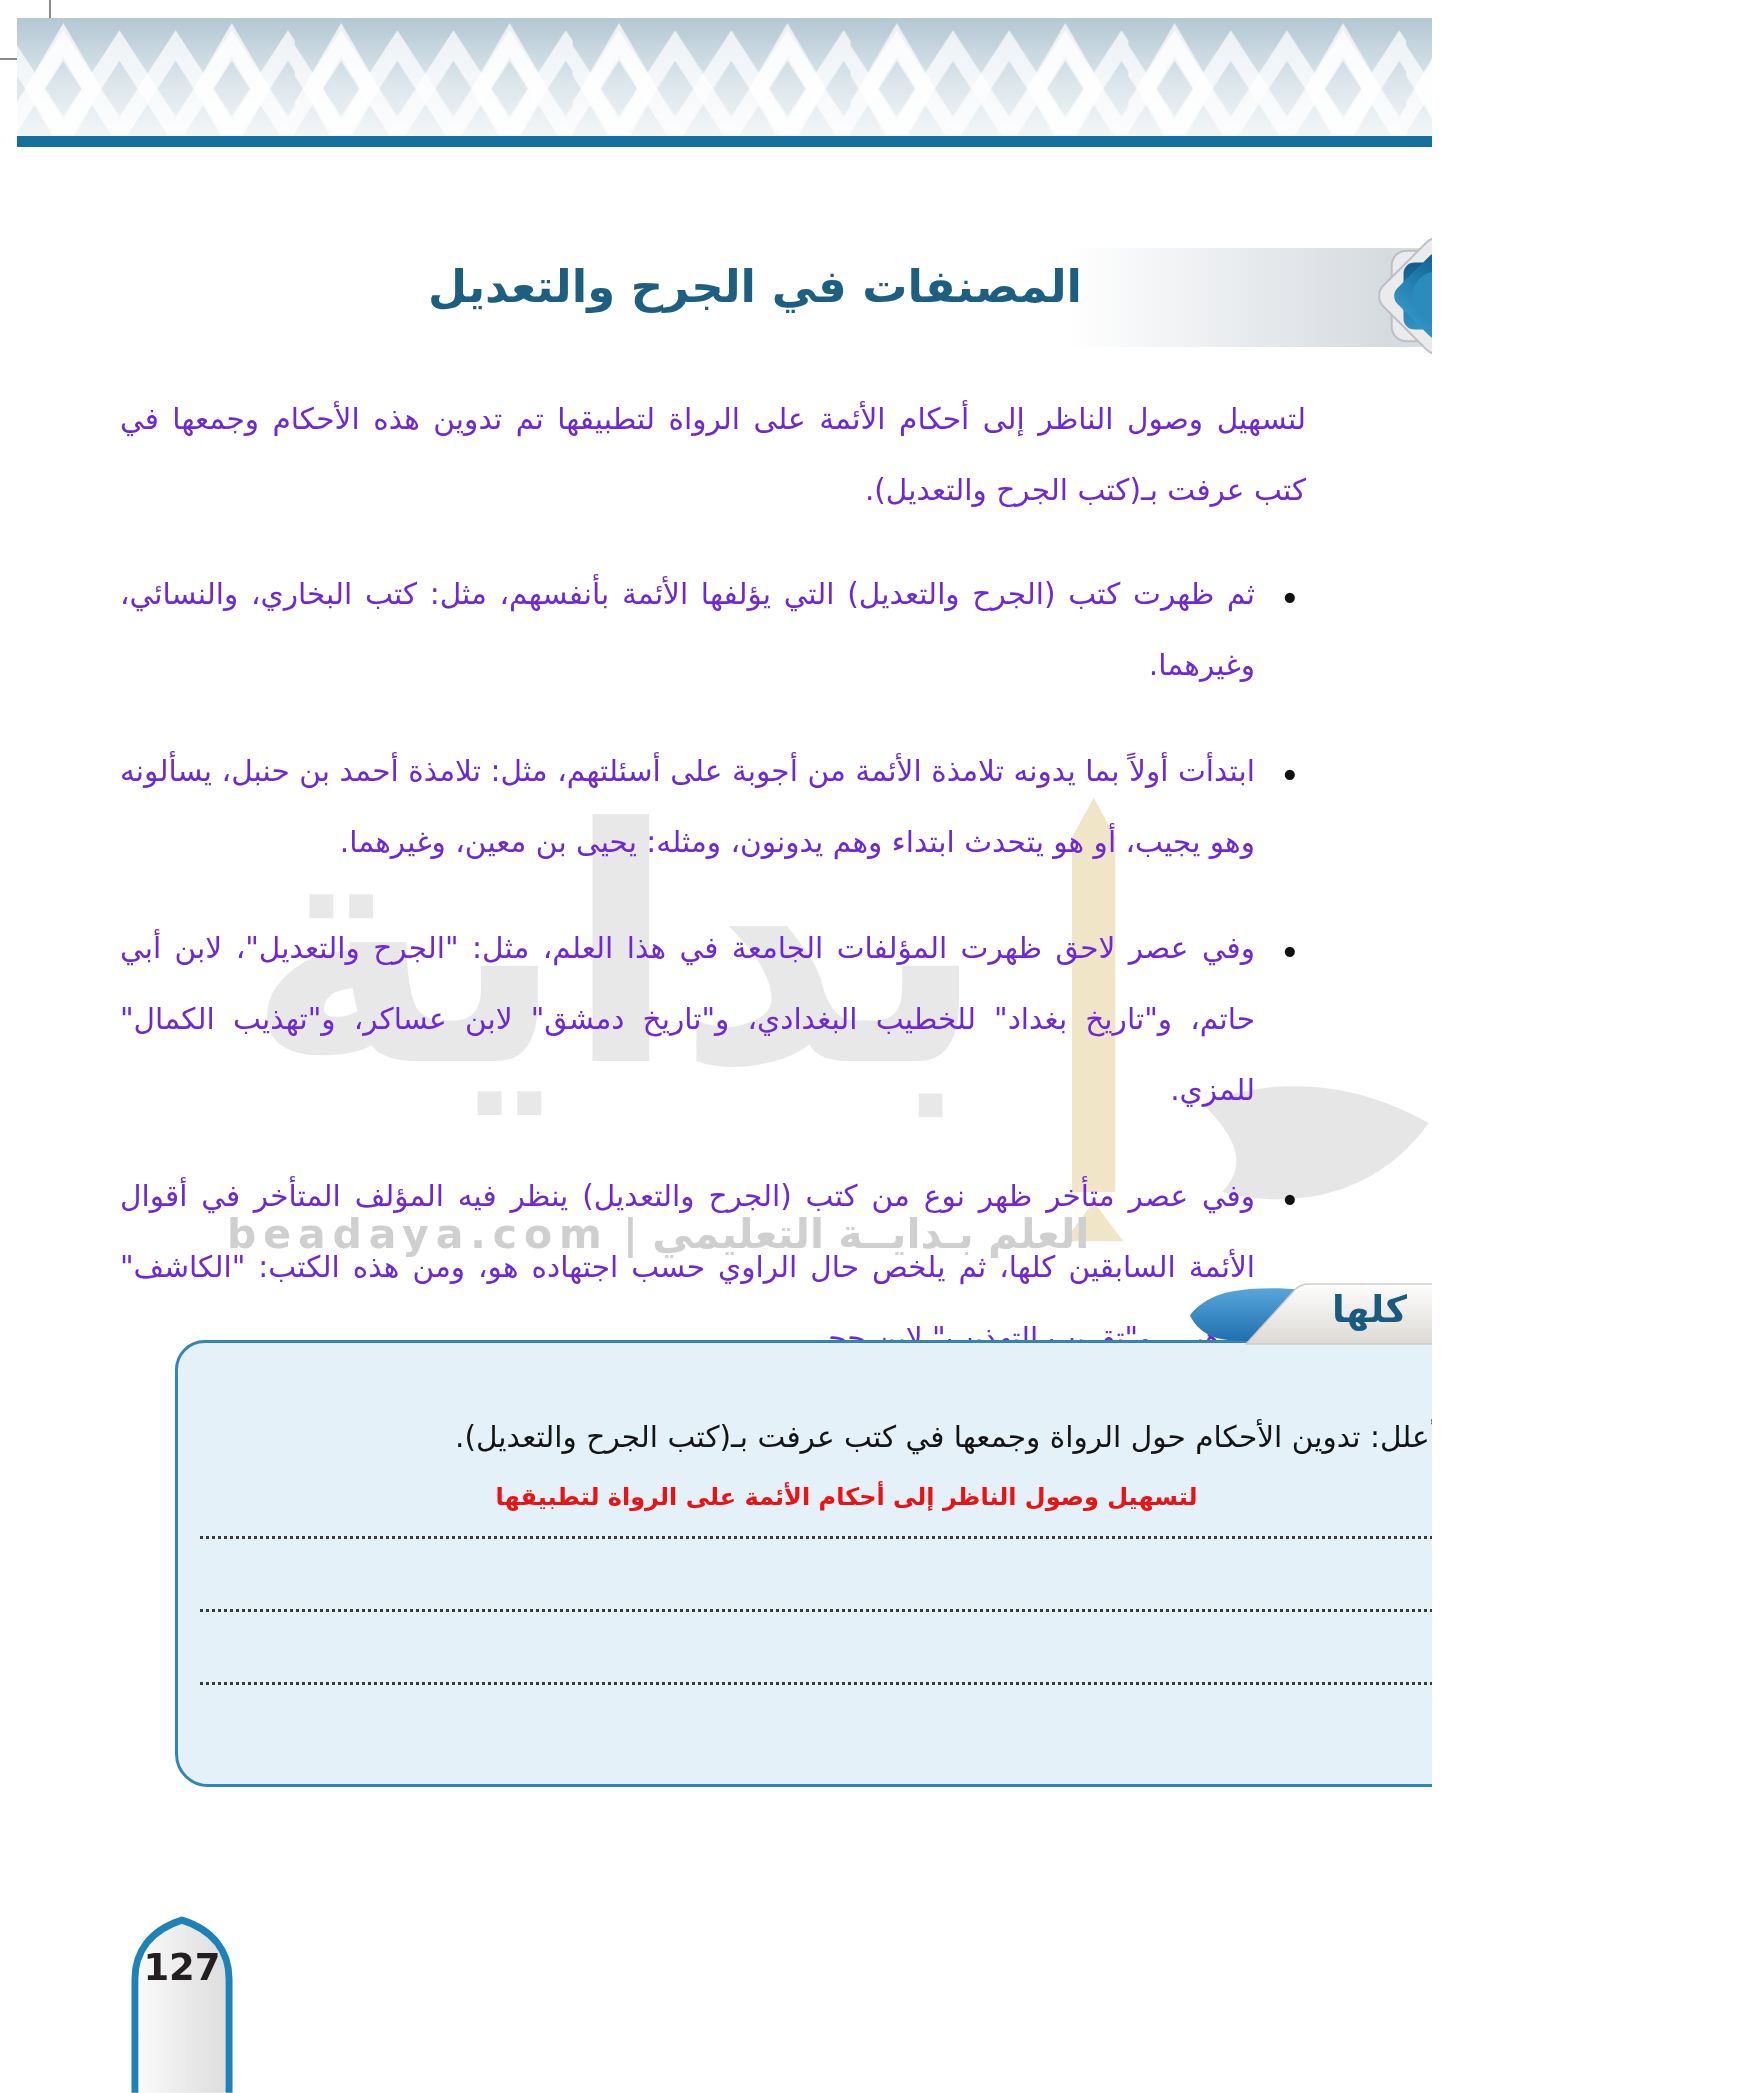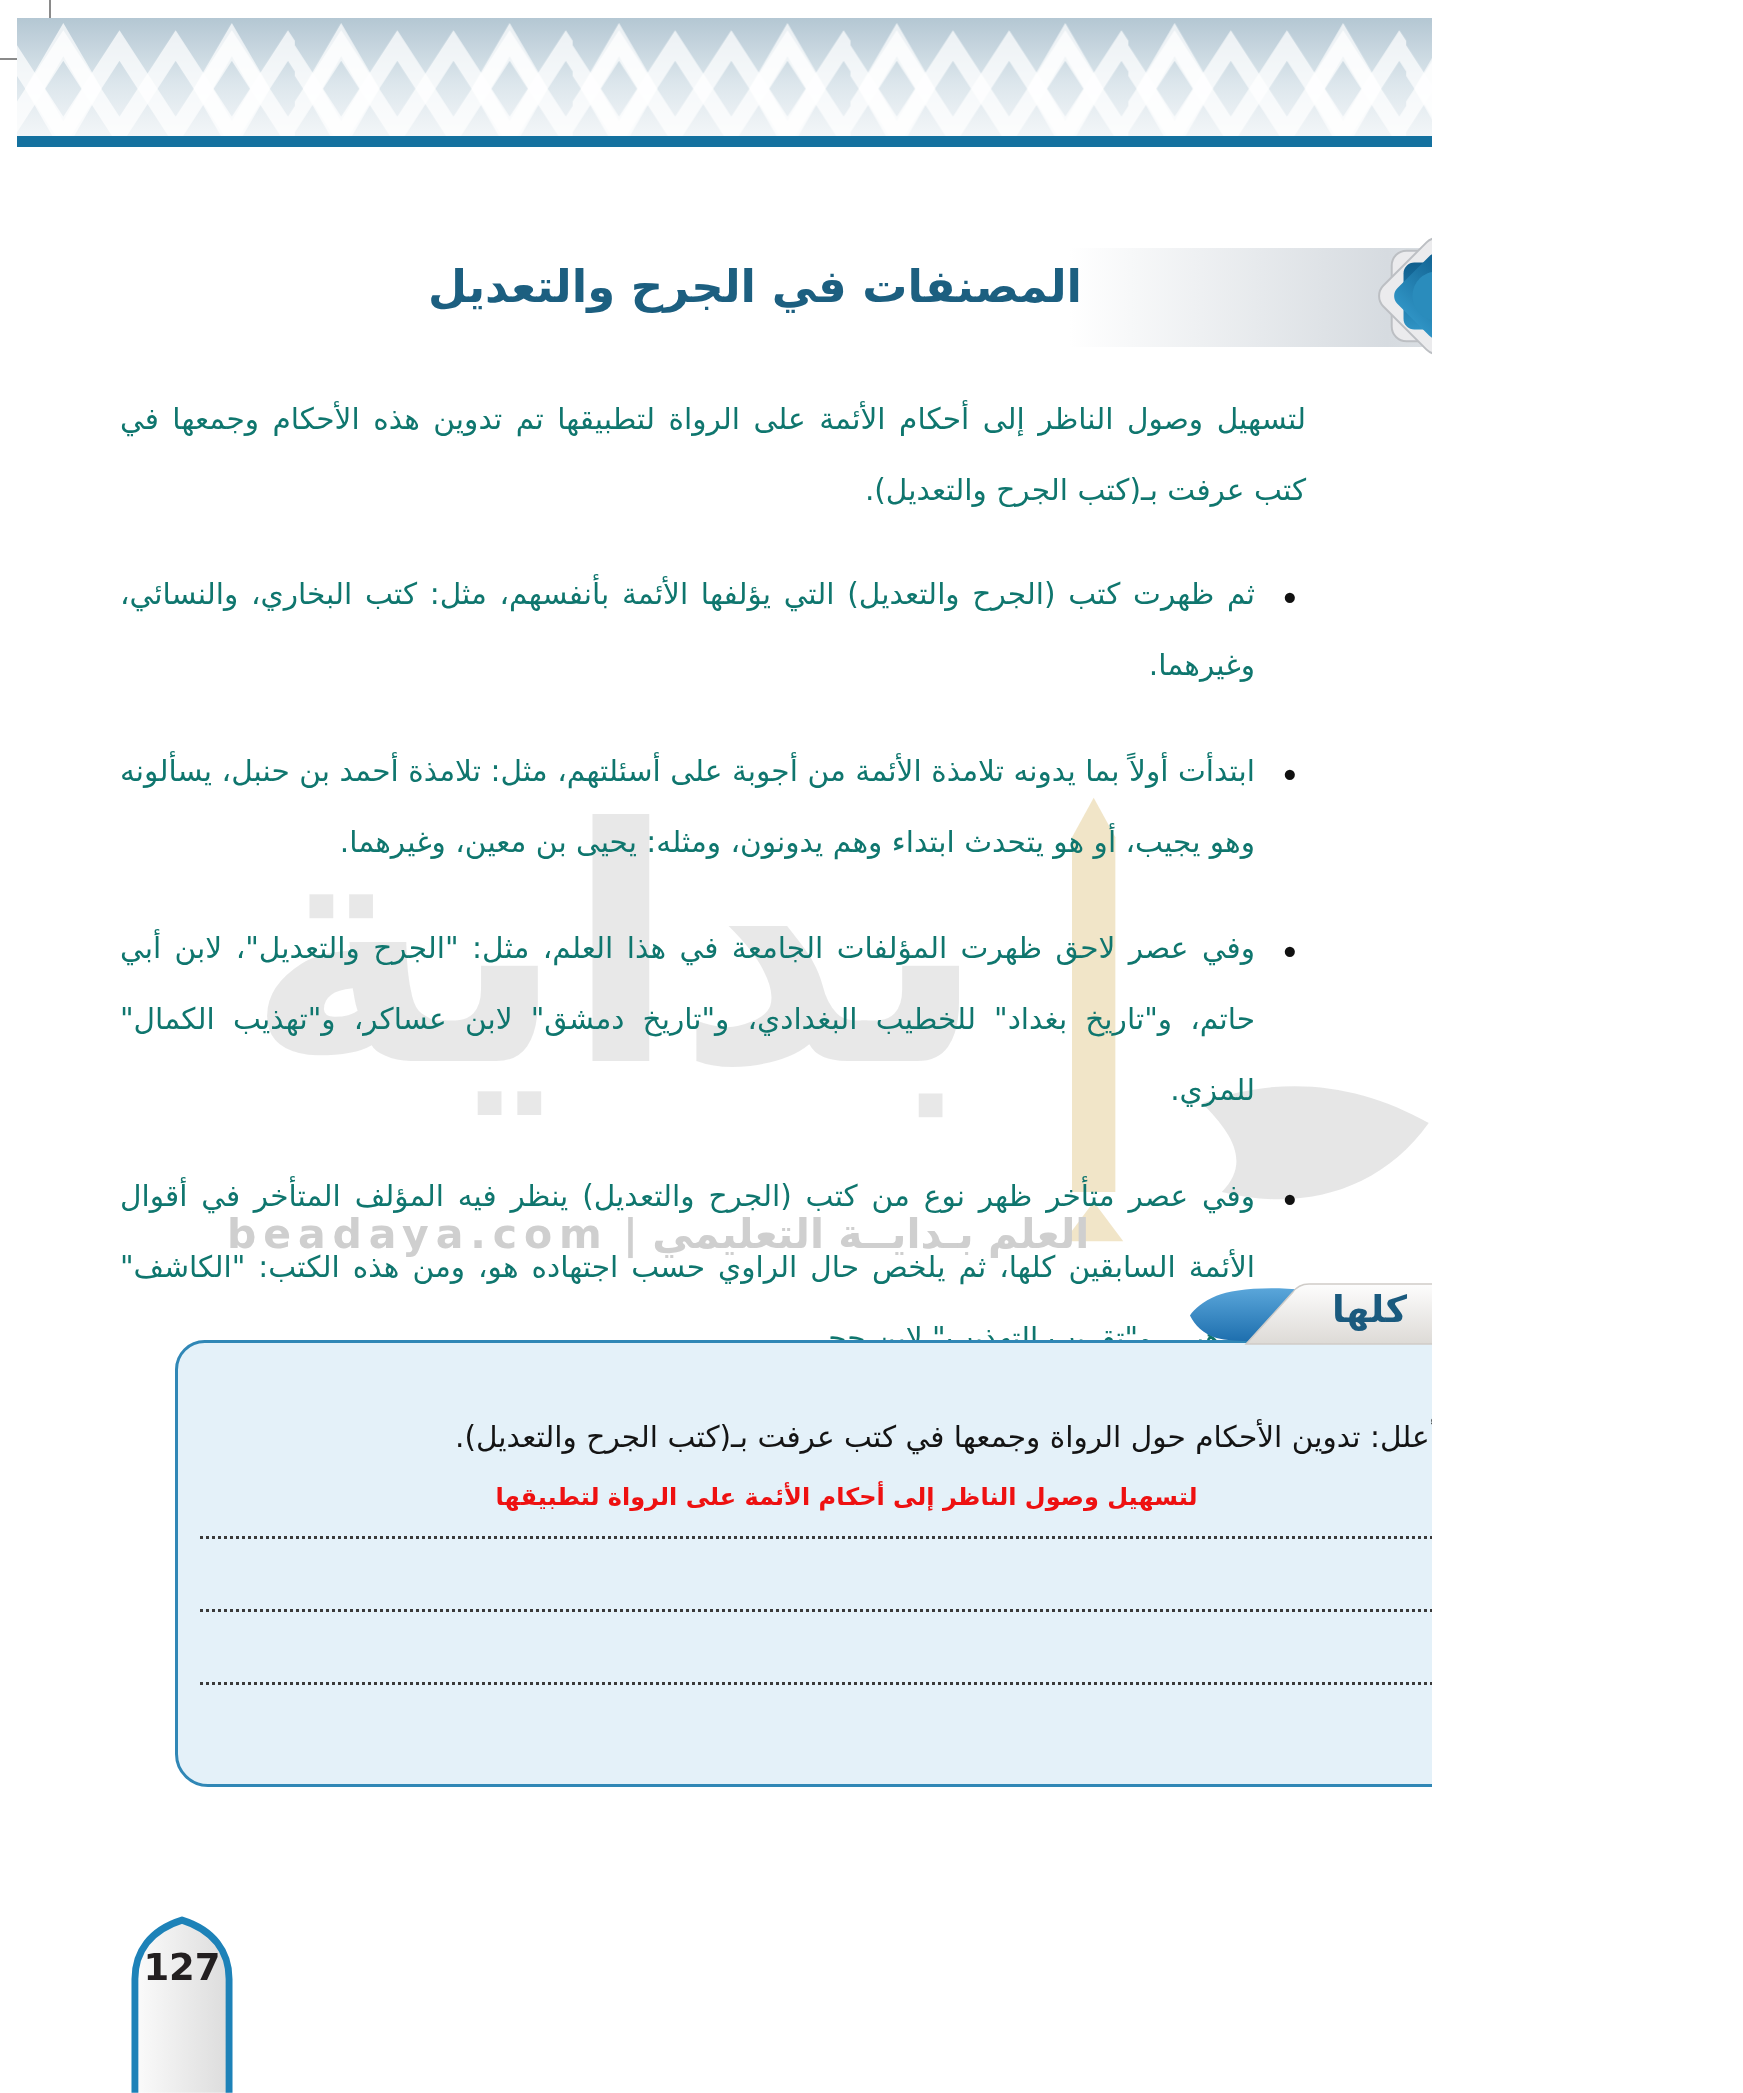--- a/index.html
+++ b/index.html
@@ -17,21 +17,21 @@
 
   
   .title-strip{position:absolute;left:1069px;top:248px;width:424px;height:99px;
     background:linear-gradient(to right, rgba(214,219,224,0) 0%, #d6dbe0 75%, #dde1e5 100%);}
   .star-icon{position:absolute;left:1373px;top:232px;width:128px;height:128px;}
   .section-title{position:absolute;right:350px;top:260px;white-space:nowrap;direction:rtl;
     font-size:45px;font-weight:bold;color:#1c5f80;}
 
   
   .content{position:absolute;left:120px;right:126px;top:384px;direction:rtl;
-    color:#0f766e;font-size:29.6px;line-height:2.4;text-align:justify;z-index:2;}
+    color:#6d28d9;font-size:29.6px;line-height:2.4;text-align:justify;z-index:2;}
   .content p{margin:0 0 33px 0;}
   .content ul{margin:0;padding:0;list-style:none;}
   .content li{position:relative;padding-right:51px;margin-bottom:35px;}
   .content li::before{content:"\2022";position:absolute;right:5.9px;top:-2px;font-size:35px;color:#111;}
 
   
   .wm{position:absolute;z-index:1;color:#d7d7d7;}
   .wm-logo{left:246px;top:759px;font-size:325px;font-weight:bold;direction:rtl;
     color:#dadada;opacity:.6;letter-spacing:9.9px;}
   .wm-line{left:227px;top:1210px;font-size:41px;font-weight:bold;direction:rtl;color:#cfcfcf;}

